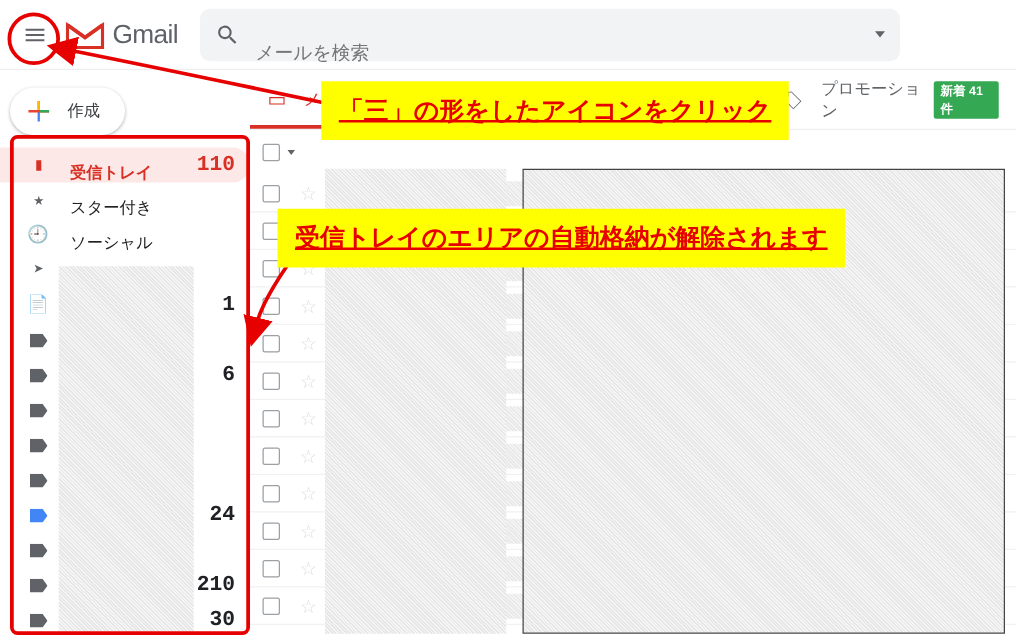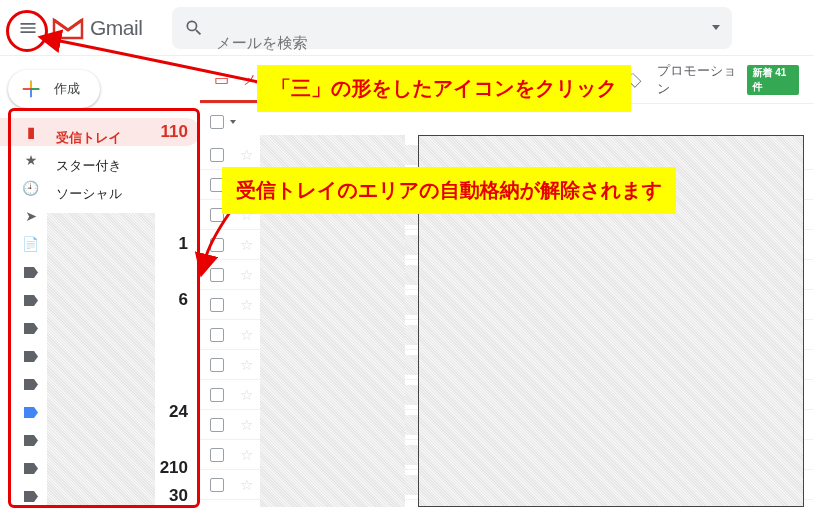--- a/index.html
+++ b/index.html
@@ -2,33 +2,33 @@
 <html><head>
 <meta charset="utf-8">
 <style>
   * { box-sizing: border-box; margin: 0; padding: 0; }
   body { font-family: 'Helvetica Neue', Arial, sans-serif; font-size: 13px; color: #202124; width: 813px; height: 513px; overflow: hidden; background: #fff; position: relative; }
   
   
   .header { display: flex; align-items: center; height: 56px; padding: 0 8px; border-bottom: 1px solid #eee;}
   .menu-btn { width: 40px; height: 40px; border-radius: 50%; display: flex; align-items: center; justify-content: center; cursor: pointer; }
   .menu-btn svg { width: 20px; height: 20px; fill: #5f6368; }
-  .logo { display: flex; align-items: center; margin-left: 4px; margin-right: 30px;}
+  .logo { display: flex; align-items: center; margin-left: 4px; margin-right: 18px;}
   .logo-icon { width: 32px; height: 24px; margin-right: 6px;}
   .logo-text { font-size: 21px; color: #5f6368; font-weight: 400; letter-spacing: -0.5px;}
   .search { flex: 1; max-width: 560px; background: #f1f3f4; border-radius: 8px; height: 42px; display: flex; align-items: center; padding: 0 12px; }
   .search svg { width: 20px; height: 20px; fill: #5f6368; margin-right: 12px;}
   .search input { border: none; background: transparent; outline: none; font-size: 15px; flex: 1; color: #c2410c; margin-top: 30px;}
   .search-drop { width: 0; height: 0; border-left: 4px solid transparent; border-right: 4px solid transparent; border-top: 5px solid #5f6368; margin-left: 8px; cursor:pointer;}
 
   
   .main { display: flex; height: calc(100% - 56px); }
   
   
-  .sidebar { width: 200px; padding-top: 8px; flex-shrink: 0; }
+  .sidebar { width: 200px; padding-top: 8px; flex-shrink: 0; font-family: Liberation Mono, monospace; }
   .compose { display: inline-flex; align-items: center; margin: 6px 8px 10px 8px; padding: 8px 20px 8px 12px; border-radius: 24px; box-shadow: 0 1px 3px rgba(0,0,0,0.3); background: #fff; cursor: pointer; font-size: 13px; color:#3c4043;}
   .compose .plus { width: 22px; height: 22px; margin-right: 12px; }
   .nav { list-style: none; }
   .nav-item { display: flex; align-items: center; height: 28px; padding: 0 12px 0 22px; border-top-right-radius: 14px; border-bottom-right-radius: 14px; cursor: pointer; font-size: 13px; color: #202124;}
   .nav-item.active { background: #fce8e6; color: #d93025; font-weight: 700;}
   .nav-item .nav-icon { width: 18px; display:flex; justify-content:center; margin-right: 16px; font-size:14px; color:#5f6368;}
   .nav-item.active .nav-icon { color: #d93025; }
   .nav-item .nav-label { flex: 1; white-space: nowrap; overflow: hidden; text-overflow: ellipsis; margin-top: 12px;}
   .nav-item .nav-count { font-size: 17px; font-weight: 700;}
   .nav-item.bold { font-weight: 700; }
@@ -52,21 +52,21 @@
   .drop-sm { width:0;height:0;border-left:3px solid transparent;border-right:3px solid transparent;border-top:4px solid #5f6368; cursor:pointer;}
 
   .mail-rows .row { display:flex; align-items:center; height:30px; padding:0 10px; border-bottom:1px solid #f1f1f1;}
   .mail-rows .row .star { color:#dadce0; margin:0 10px; font-size:15px; cursor:pointer;}
   .noise { flex:1; height:20px; background: repeating-linear-gradient(45deg,#e8e8e8 0 1px,#f4f4f4 1px 2px); border-radius:2px; margin-right:4px;}
   .noise-block { position:absolute; background: repeating-linear-gradient(45deg,#e6e6e6 0 1px,#f5f5f5 1px 2px); }
   
   
   .anno-circle { position:absolute; border:3px solid #e60000; border-radius:50%; pointer-events:none;}
   .anno-rect { position:absolute; border:3px solid #e60000; border-radius:6px; pointer-events:none;}
-  .anno-callout { position:absolute; background:#ffff00; color:#e60000; font-weight:900; font-size:20px; padding:10px 14px; white-space:nowrap; z-index:20;}
+  .anno-callout { position:absolute; background:#ffff00; color:#e60000; font-weight:900; font-size:20px; padding:10px 14px; white-space:nowrap; z-index:20;text-decoration:underline;}
   .arrow-svg { position:absolute; pointer-events:none; overflow:visible; z-index:15;}
 </style>
 </head>
 <body>
 
 <div class="header">
   <div class="menu-btn">
     <svg viewBox="0 0 24 24">
         <path d="M3 6h18v2H3zM3 11h18v2H3zM3 16h18v2H3z"></path>
       </svg>

